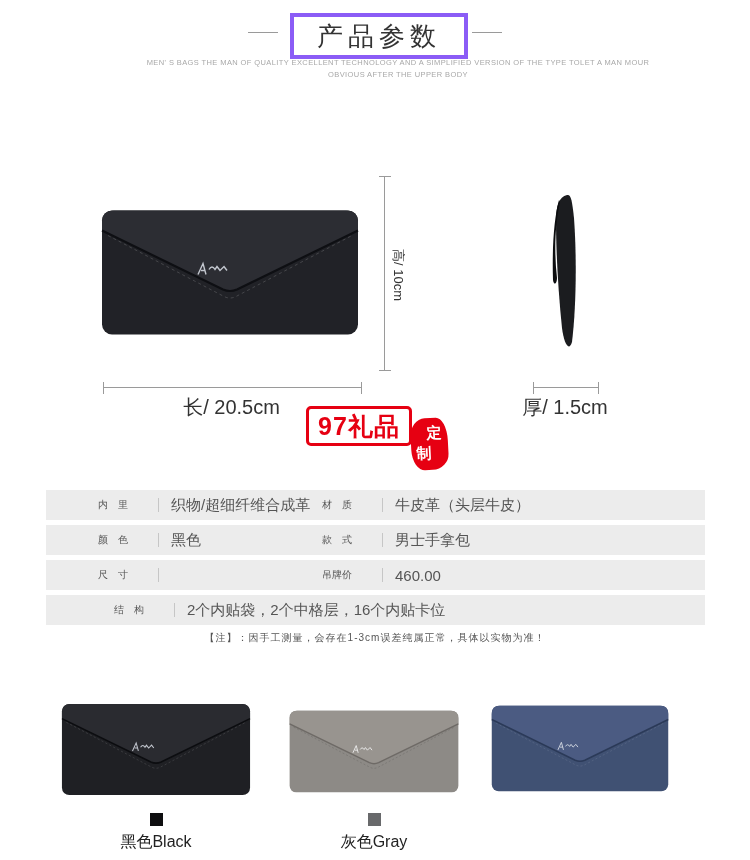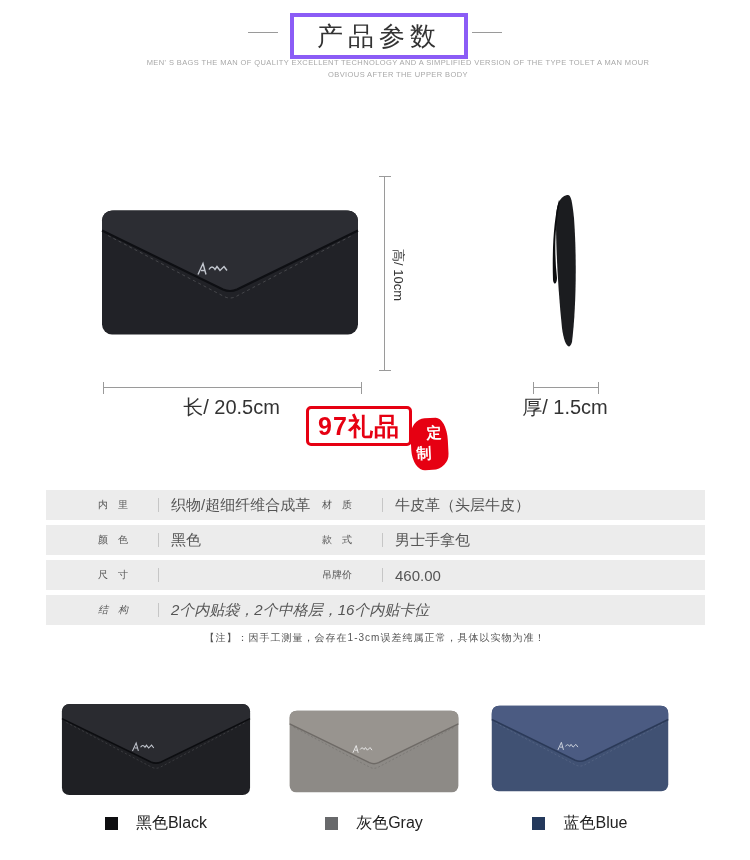--- a/index.html
+++ b/index.html
@@ -35,26 +35,26 @@
 
   
   .spec{left:46px;top:490px;width:659px;display:flex;flex-direction:column;gap:5px;}
   .spec-row{background:#ececec;height:30px;display:flex;align-items:center;}
   .cell{display:flex;align-items:center;height:100%;}
   .cell.c1{width:276px;padding-left:52px;box-sizing:border-box;}
   .cell.c2{flex:1;}
   .cell .lab{width:48px;font-size:10px;color:#555;flex:0 0 auto;}
   .cell .div{width:1px;height:14px;background:#c6c6c6;margin:0 12px;flex:0 0 auto;}
   .cell .val{font-size:15px;color:#555;white-space:nowrap;}
-  .spec-row .cell.wide{flex:1;width:auto;padding-left:52px;box-sizing:border-box;font-style:italic;}
+  .spec-row .cell.wide{flex:1;width:auto;padding-left:68px;box-sizing:border-box;}
 
   .note{left:0;top:631px;width:750px;text-align:center;font-size:10px;color:#555;letter-spacing:1px;}
 
   
-  .variant-label{top:813px;text-align:center;font-size:16px;color:#222;display:flex;align-items:center;justify-content:center;gap:18px;}
+  .variant-label{top:813px;text-align:center;font-size:16px;color:#222;display:flex;align-items:center;justify-content:center;gap:6px;flex-direction:column;}
   .swatch{width:13px;height:13px;display:inline-block;flex:0 0 auto;}
 </style>
 </head>
 <body>
 
 <div class="page">
 
   <div class="abs deco-line deco-left"></div>
   <div class="abs title-box">
     <span>产品参数</span>
@@ -178,18 +178,14 @@
 
   <svg class="abs" style="left:490px;top:703px;" width="180" height="91" viewBox="0 0 260 132">
     <rect x="2" y="4" width="256" height="124" rx="10" style="fill: rgb(64, 81, 115);"></rect>
     <path d="M2,16 Q2,4 14,4 L246,4 Q258,4 258,16 L258,24 L137,83 Q130,86 123,83 L2,24 Z" style="fill: rgb(75, 91, 130);"></path>
     <path d="M2,24 L123,83 Q130,86 137,83 L258,24" fill="none" stroke-width="2.2" style="stroke: rgb(43, 58, 88);"></path>
     <path d="M8,29 L124,90 Q130,93 136,90 L252,29" fill="none" stroke-width="1" stroke-dasharray="3,3" style="stroke: rgba(255, 255, 255, 0.14);"></path>
     <g transform="translate(96,56)">
       <path d="M2,12 L7,1 L10,12 M5,8 L9,8 M13,7 Q16,2 19,7 L21,4 L24,8 L28,4 L31,8" fill="none" stroke-width="1.4" style="stroke: rgb(205, 211, 222);"></path>
     </g>
   </svg>
-  <div class="abs variant-label" style="left:490px;width:180px;">
-    <span class="swatch" style="background-color: rgb(36, 57, 92);"></span>
-    <span>蓝色Blue</span>
-  </div>
 
 </div>
 
 </body></html>

